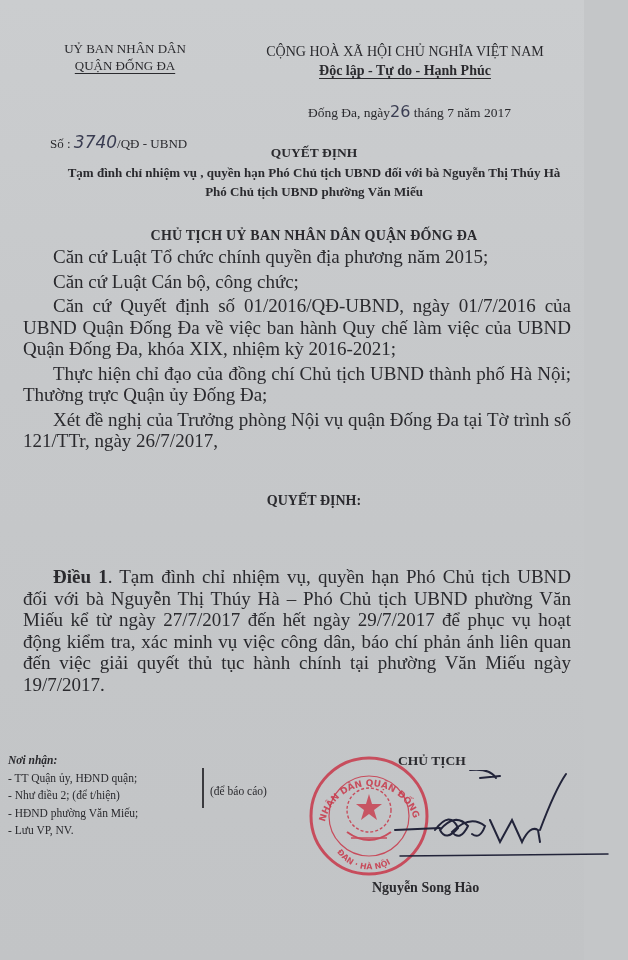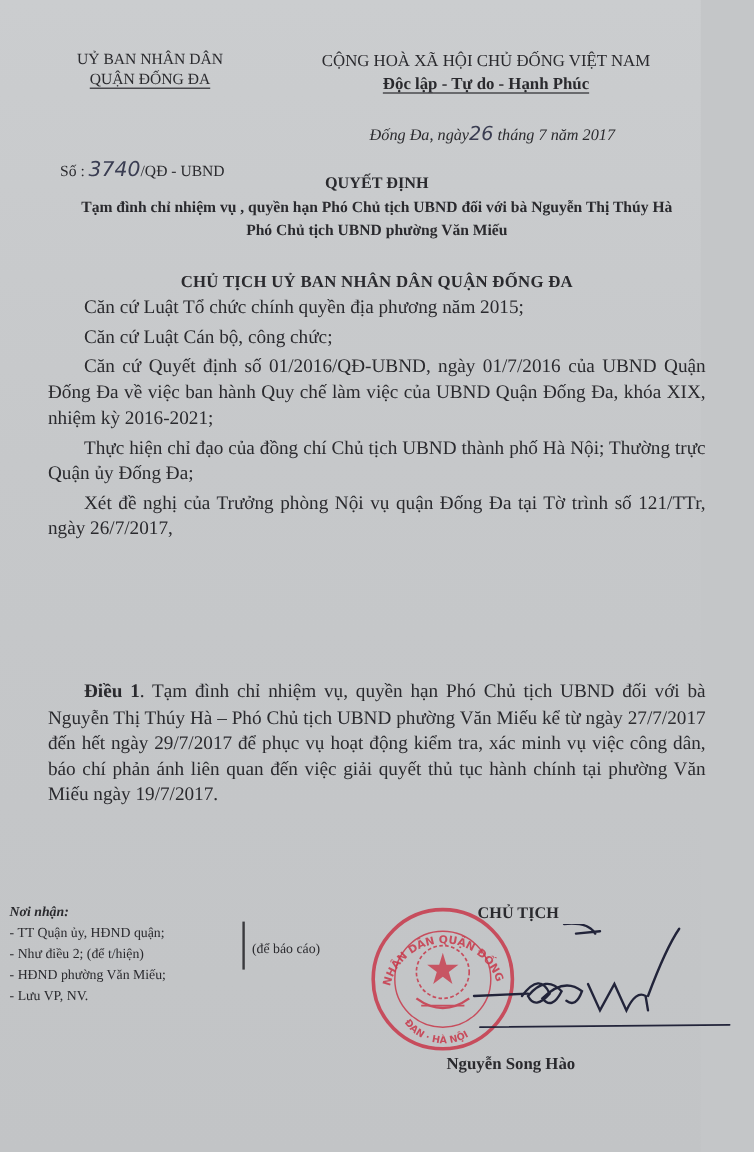--- a/index.html
+++ b/index.html
@@ -15,26 +15,26 @@
     background: linear-gradient(180deg, #cbcdcf 0%, #c6c8ca 40%, #c2c4c6 100%);
   }
   .abs { position: absolute; }
   .center { text-align: center; }
   .hdr-left { left: 40px; top: 40px; width: 170px; font-size: 13px; line-height: 17px; }
   .hdr-right { left: 235px; top: 42px; width: 340px; font-size: 14px; line-height: 19px; }
   .bold { font-weight: bold; }
   .ul { text-decoration: underline; text-underline-offset: 3px; }
   .so { left: 50px; top: 100px; font-size: 13px; margin-top: 32px; }
   .so .num { font-family: "DejaVu Sans", sans-serif; font-style: italic; font-size: 17px; color: #3a3d52; }
-  .date { left: 308px; top: 102px; font-size: 13.5px; font-style: italic; }
+  .date { left: 308px; top: 102px; font-size: 13.5px; }
   .date .hand { font-family: "DejaVu Sans", sans-serif; font-size: 16px; color: #3a3d52; }
   .title { left: 0; width: 628px; top: 145px; font-size: 13.5px; font-weight: bold; }
   .subtitle { left: 20px; width: 588px; top: 163px; font-size: 13px; line-height: 19px; font-weight: bold; }
   .chair-hdr { left: 0; width: 628px; top: 228px; font-size: 14px; font-weight: bold; letter-spacing: 0.2px; }
-  .body { left: 40px; width: 548px; font-size: 16px; line-height: 21.5px; text-align: justify; }
+  .body { left: 23px; width: 548px; font-size: 19px; line-height: 21.5px; text-align: justify; }
   .indent { text-indent: 30px; }
   .p { margin: 0 0 3px 0; }
   .qd2 { left: 0; width: 628px; top: 493px; font-size: 14px; font-weight: bold; }
   .recv { left: 8px; top: 752px; font-size: 11.5px; line-height: 17.5px; }
   .recv .label { font-style: italic; font-weight: bold; }
   .brace { left: 202px; top: 768px; width: 2px; height: 40px; background: #3a3a3e; }
   .bao { left: 210px; top: 785px; font-size: 11.5px; }
   .sig-title { left: 398px; top: 753px; font-size: 13.5px; font-weight: bold; }
   .sig-name { left: 372px; top: 880px; font-size: 14px; font-weight: bold; }
   .stamp { left: 307px; top: 752px; width: 124px; height: 128px; }
@@ -44,21 +44,21 @@
 <body>
 
 <div class="page">
 
   <div class="abs hdr-left center">
     <div>UỶ BAN NHÂN DÂN</div>
     <div class="ul">QUẬN ĐỐNG ĐA</div>
   </div>
 
   <div class="abs hdr-right center">
-    <div>CỘNG HOÀ XÃ HỘI CHỦ ĐỐNG VIỆT NAM</div>
+    <div>CỘNG HOÀ XÃ HỘI CHỦ NGHĨA VIỆT NAM</div>
     <div class="bold ul">Độc lập  - Tự do  - Hạnh Phúc</div>
   </div>
 
   <div class="abs so">
     <span>Số : </span><span class="num">3740</span><span>/QĐ - UBND</span>
   </div>
 
   <div class="abs date">
     <span>Đống Đa, ngày</span><span class="hand">26</span><span> tháng  7  năm 2017</span>
   </div>
@@ -72,20 +72,21 @@
   <div class="abs chair-hdr center">CHỦ TỊCH UỶ BAN NHÂN DÂN QUẬN ĐỐNG ĐA</div>
 
   <div class="abs body" style="top:246px;">
     <p class="p indent">Căn cứ Luật Tổ chức chính quyền địa phương năm 2015;</p>
     <p class="p indent">Căn cứ Luật Cán bộ, công chức;</p>
     <p class="p indent">Căn cứ Quyết định số 01/2016/QĐ-UBND, ngày 01/7/2016 của UBND Quận Đống Đa về việc ban hành Quy chế làm việc của UBND Quận Đống Đa, khóa XIX, nhiệm kỳ 2016-2021;</p>
     <p class="p indent">Thực hiện chỉ đạo của đồng chí Chủ tịch UBND thành phố Hà Nội; Thường trực Quận ủy Đống Đa;</p>
     <p class="p indent">Xét đề nghị của Trưởng phòng Nội vụ quận Đống Đa tại Tờ trình số 121/TTr, ngày 26/7/2017,</p>
   </div>
 
+  <div class="abs qd2 center">QUYẾT ĐỊNH:</div>
 
   <div class="abs body" style="top:526px;margin-top:40px;">
     <p class="p indent"><b>Điều 1</b><span>. Tạm đình chỉ nhiệm vụ, quyền hạn Phó Chủ tịch UBND đối với bà Nguyễn Thị Thúy Hà – Phó Chủ tịch UBND phường Văn Miếu kể từ ngày 27/7/2017 đến hết ngày 29/7/2017 để phục vụ hoạt động kiểm tra, xác minh vụ việc công dân, báo chí phản ánh liên quan đến việc giải quyết thủ tục hành chính tại phường Văn Miếu ngày 19/7/2017.</span></p>
   </div>
 
   <div class="abs recv">
     <div class="label">Nơi nhận:</div>
     <div>- TT Quận ủy, HĐND quận;</div>
     <div>- Như điều 2; (để t/hiện)</div>
     <div>- HĐND phường Văn Miếu;</div>

